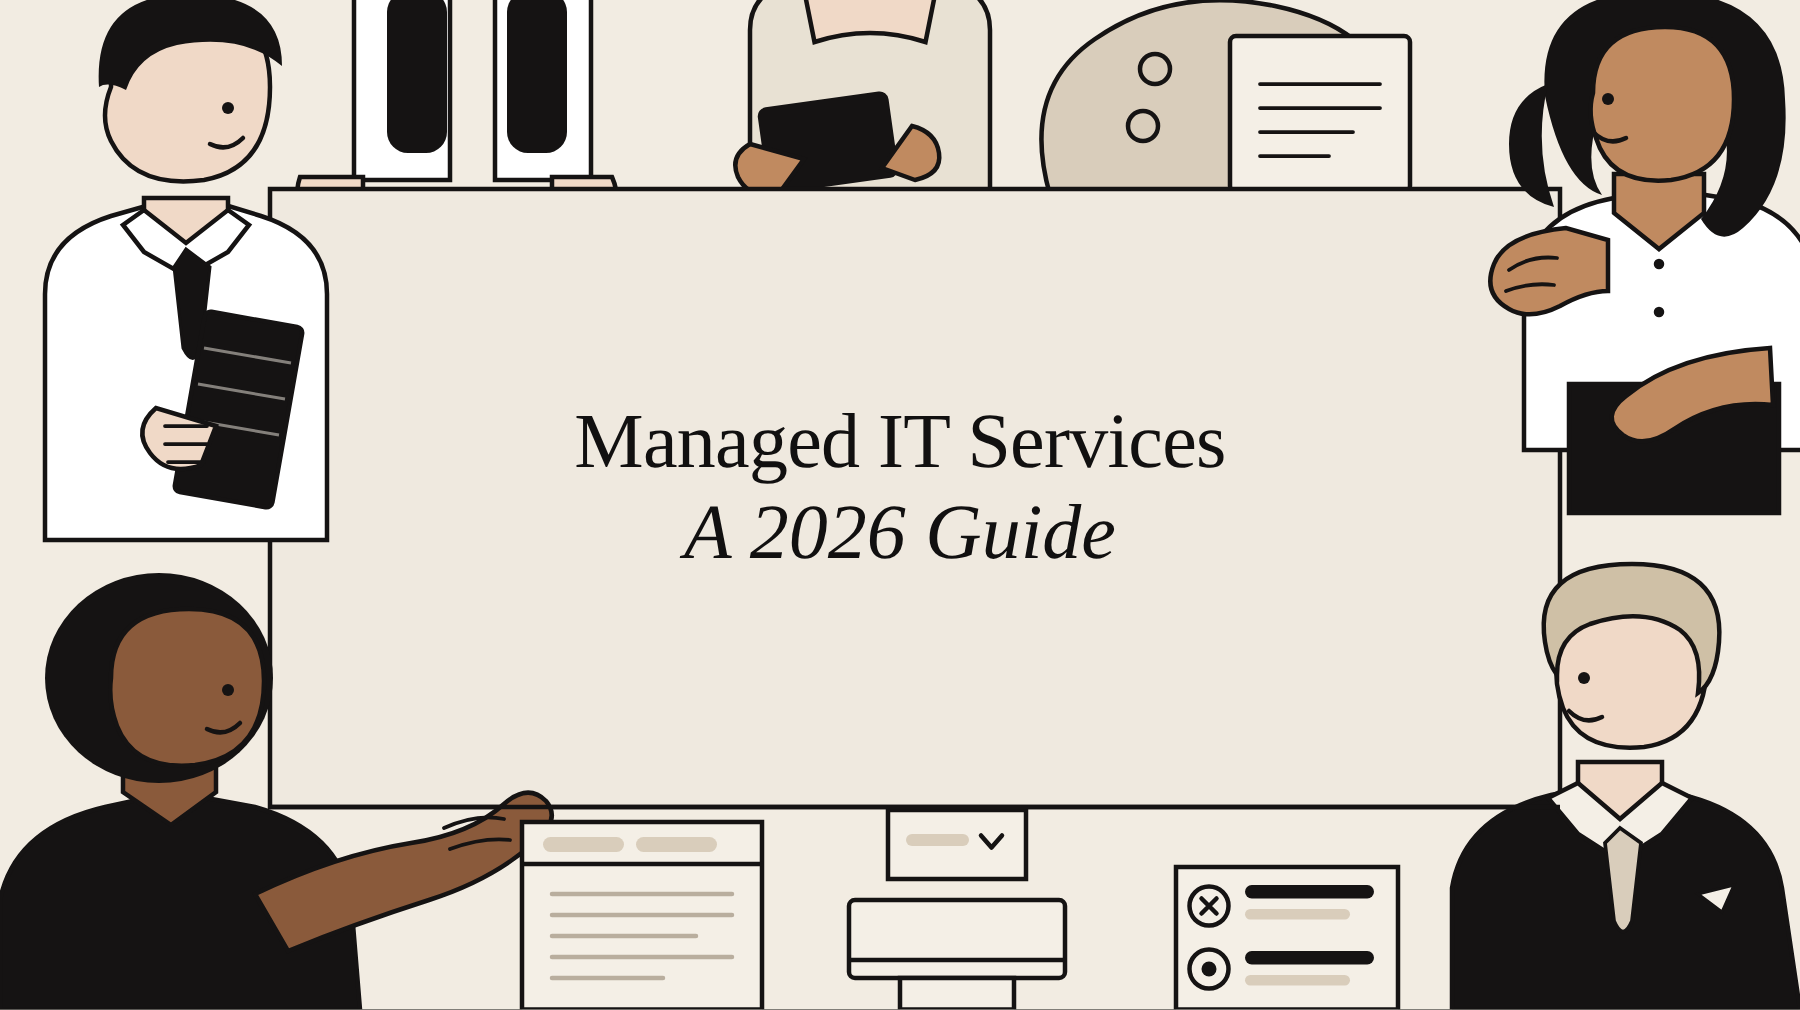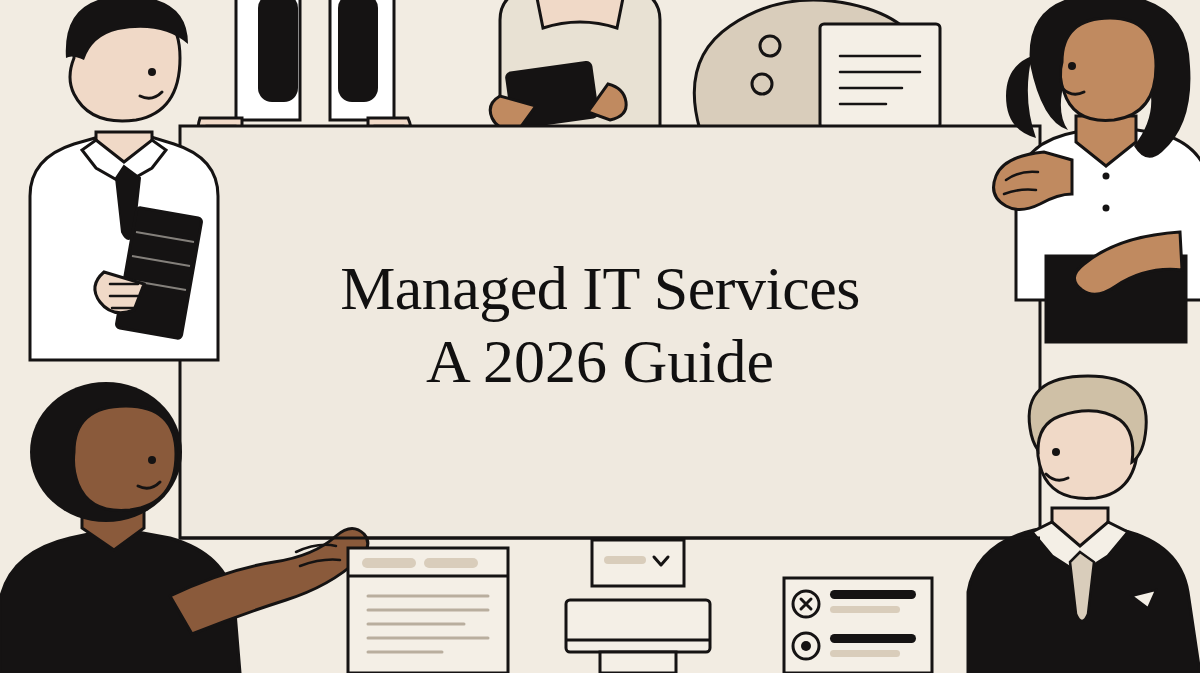--- a/index.html
+++ b/index.html
@@ -30,32 +30,32 @@
     height: 330px;
     display: flex;
     flex-direction: column;
     align-items: center;
     justify-content: center;
     pointer-events: none;
   }
   .headline {
     font-family: "Liberation Serif", serif;
     color: #111010;
-    font-size: 62px;
+    font-size: 52px;
     line-height: 1.18;
     letter-spacing: -0.5px;
     text-align: center;
     margin: 0;
     font-weight: 400;
   }
   .headline .l1, .headline .l2, .headline .l3 {
     display: block;
     white-space: nowrap;
   }
-  .headline .l3 { letter-spacing: 0px; }
+  .headline .l3 { letter-spacing: 0px; font-style: italic; }
 </style>
 </head>
 <body>
 
 <div class="scene">
 
   <svg class="art" viewBox="0 0 1200 673" xmlns="http://www.w3.org/2000/svg">
     <defs>
       <clipPath id="frame">
           <rect x="0" y="0" width="1200" height="673"></rect>

